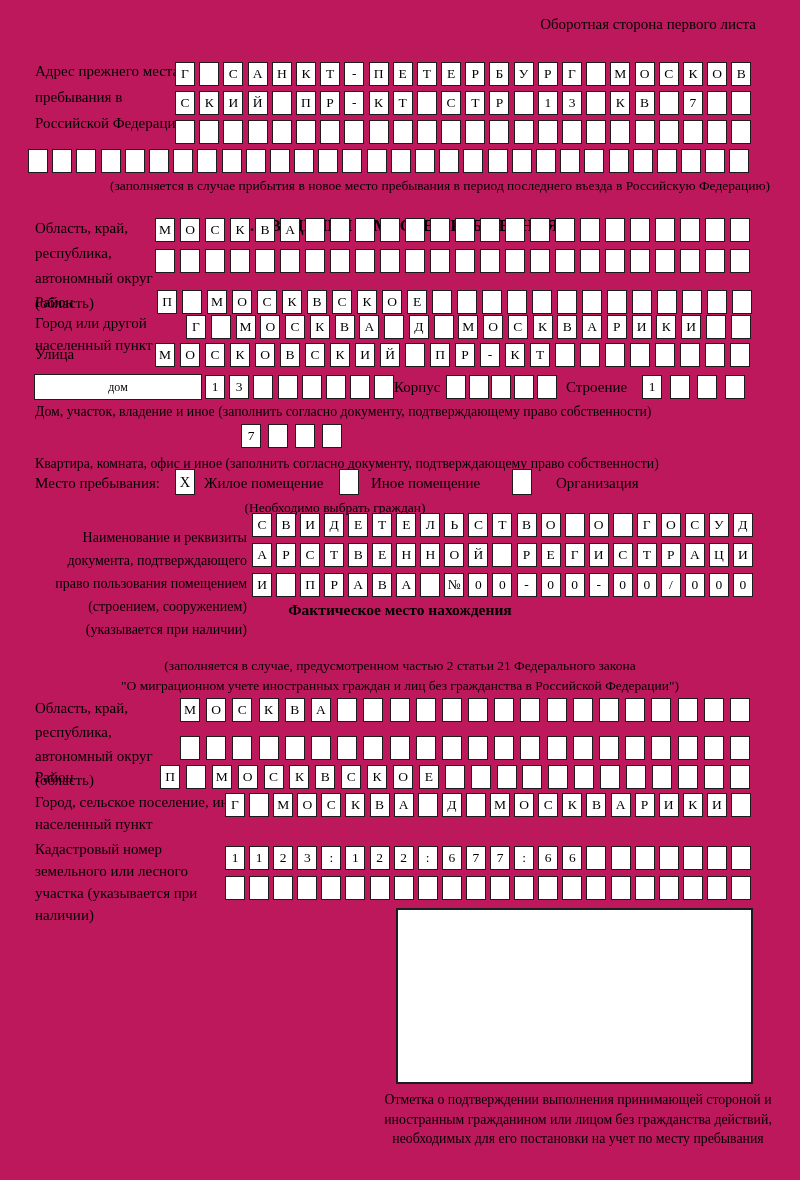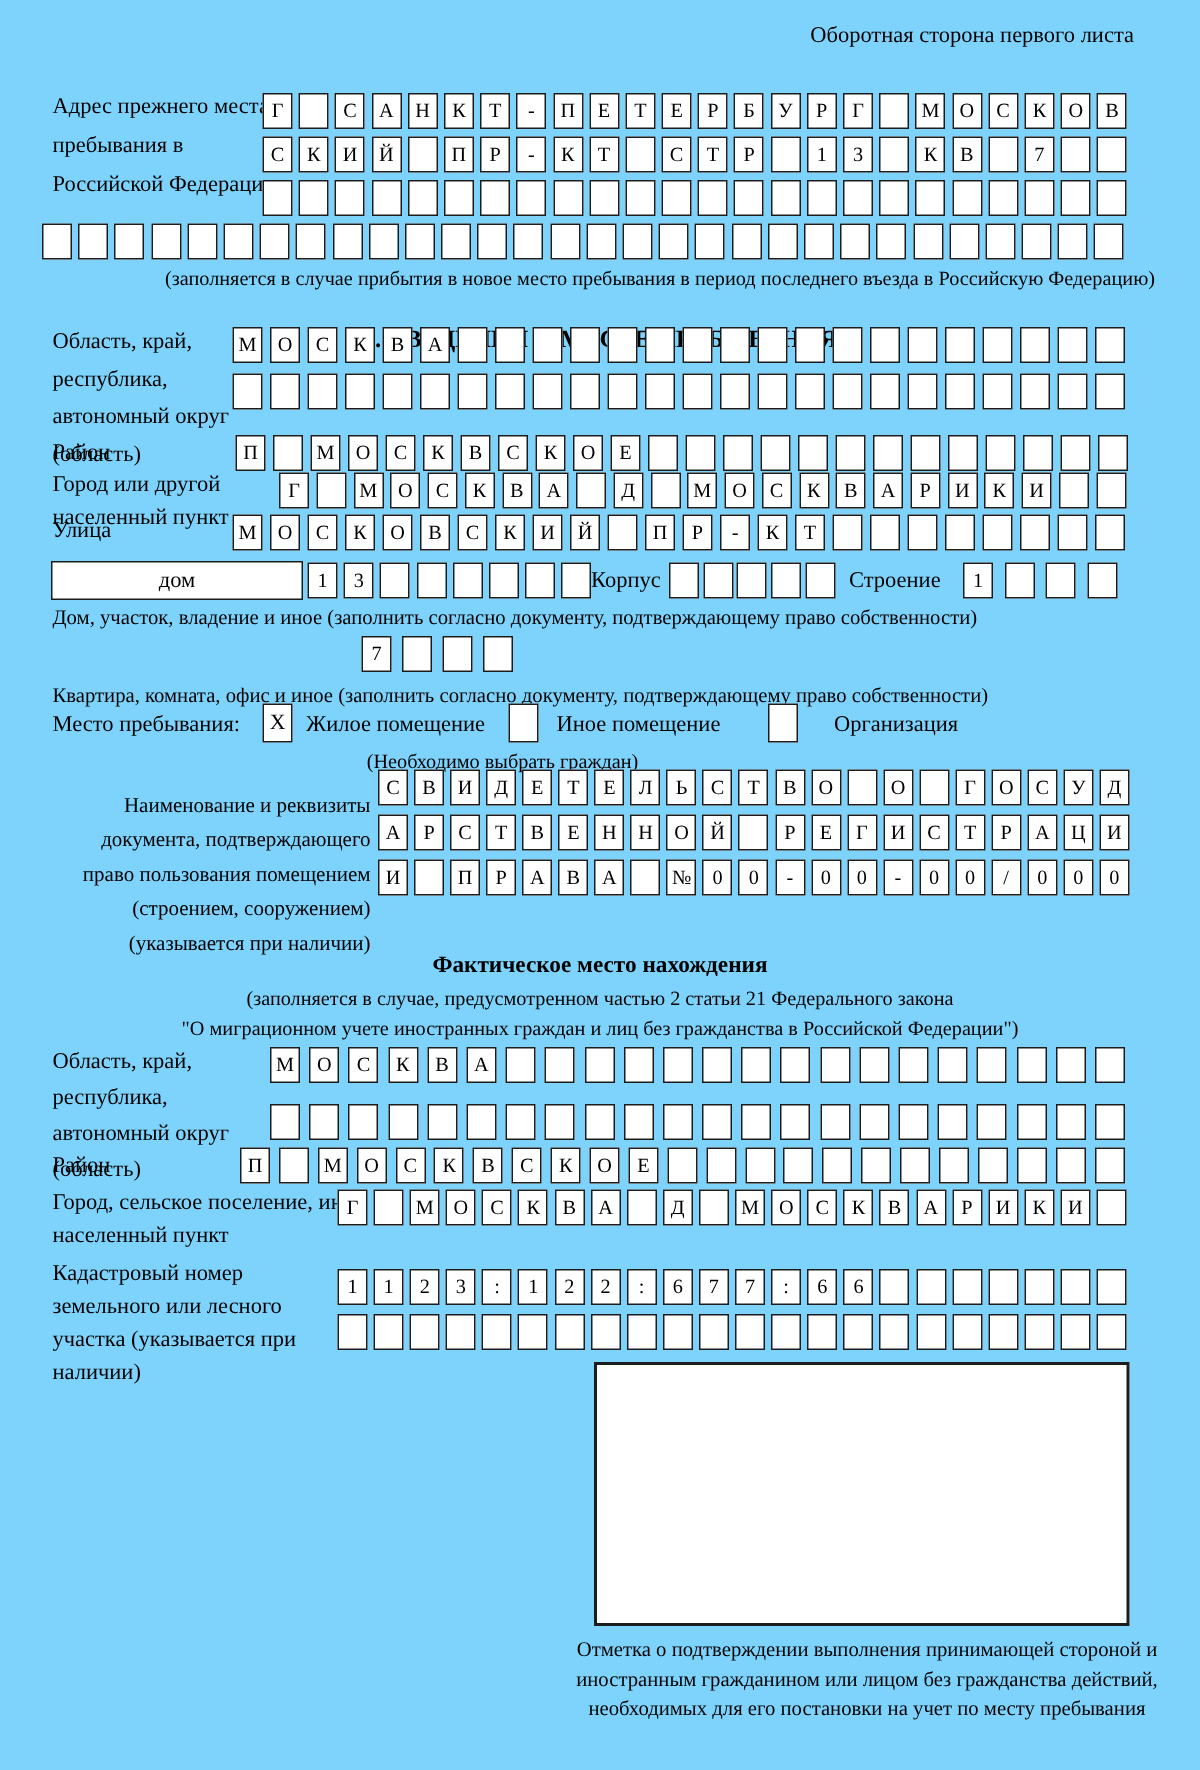--- a/index.html
+++ b/index.html
@@ -1,34 +1,34 @@
 <!DOCTYPE html>
 <html><head>
 <meta charset="utf-8">
 <style>
   html,body{margin:0;padding:0;background:#fff;}
   body{width:800px;height:1180px;font-family:"Liberation Serif","DejaVu Serif",serif;color:#000;}
-  .page{position:relative;width:800px;height:1180px;overflow:hidden;background:#7dd3fc;}
+  .page{position:relative;width:800px;height:1180px;overflow:hidden;background:#be185d;}
 
   .cellrow{position:absolute;display:flex;}
   .cell{flex:0 0 20px;width:20px;height:24px;border:1.5px solid #1c1c1c;box-sizing:border-box;
         display:flex;align-items:center;justify-content:center;font-size:13.5px;line-height:1;
         background:#fff;}
   .g42{column-gap:4.2px}.g50{column-gap:5px}.g475{column-gap:4.75px}.g405{column-gap:4.05px}
   .g62{column-gap:6.2px}.g59{column-gap:5.9px}.g41{column-gap:4.1px}.g27{column-gap:2.7px}
   .g75{column-gap:7.5px}.g70{column-gap:7px}
 
   .lbl{position:absolute;font-size:15px;line-height:25px;}
   .inline-lbl{position:absolute;font-size:15px;line-height:26px;white-space:nowrap;}
   .note{position:absolute;left:0;width:100%;text-align:center;font-size:13.5px;line-height:17px;}
   .title{position:absolute;left:0;width:100%;text-align:center;font-weight:bold;font-size:16.5px;}
   .subtitle{position:absolute;left:0;width:100%;text-align:center;font-weight:bold;font-size:15.5px;}
   .smallnote{position:absolute;font-size:13.8px;line-height:18px;}
   .wbox{position:absolute;border:1.6px solid #1c1c1c;box-sizing:border-box;display:flex;
-        align-items:center;justify-content:center;font-size:15px;background:#fff;}
+        align-items:center;justify-content:center;font-size:12px;background:#fff;}
   .checkbox{position:absolute;width:20px;height:26px;border:1.6px solid #1c1c1c;box-sizing:border-box;
         display:flex;align-items:center;justify-content:center;font-size:14.5px;background:#fff;}
   .mark-box{position:absolute;left:396px;top:908px;width:357px;height:176px;border:2px solid #1c1c1c;
         box-sizing:border-box;background:#fff;}
   .header-note{position:absolute;top:16px;right:44px;font-size:15px;white-space:nowrap;}
 </style>
 </head>
 <body>
 
 <div class="page">
@@ -396,21 +396,21 @@
       <span class="cell">0</span>
       <span class="cell">-</span>
       <span class="cell">0</span>
       <span class="cell">0</span>
       <span class="cell">/</span>
       <span class="cell">0</span>
       <span class="cell">0</span>
       <span class="cell">0</span>
     </div>
 
-  <div class="subtitle" style="top:635px;text-align:center;">Фактическое место нахождения</div>
+  <div class="subtitle" style="top:601px;text-align:center;">Фактическое место нахождения</div>
   <div class="note" style="top:657px;">(заполняется в случае, предусмотренном частью 2 статьи 21 Федерального закона</div>
   <div class="note" style="top:677px;">"О миграционном учете иностранных граждан и лиц без гражданства в Российской Федерации")</div>
 
   <div class="lbl" style="left:35px;top:696px;width:152px;line-height:24px;">Область, край, республика, автономный округ (область)</div>
   <div class="cellrow g62" style="left:180px;top:698px;">
       <span class="cell">М</span>
       <span class="cell">О</span>
       <span class="cell">С</span>
       <span class="cell">К</span>
       <span class="cell">В</span>

